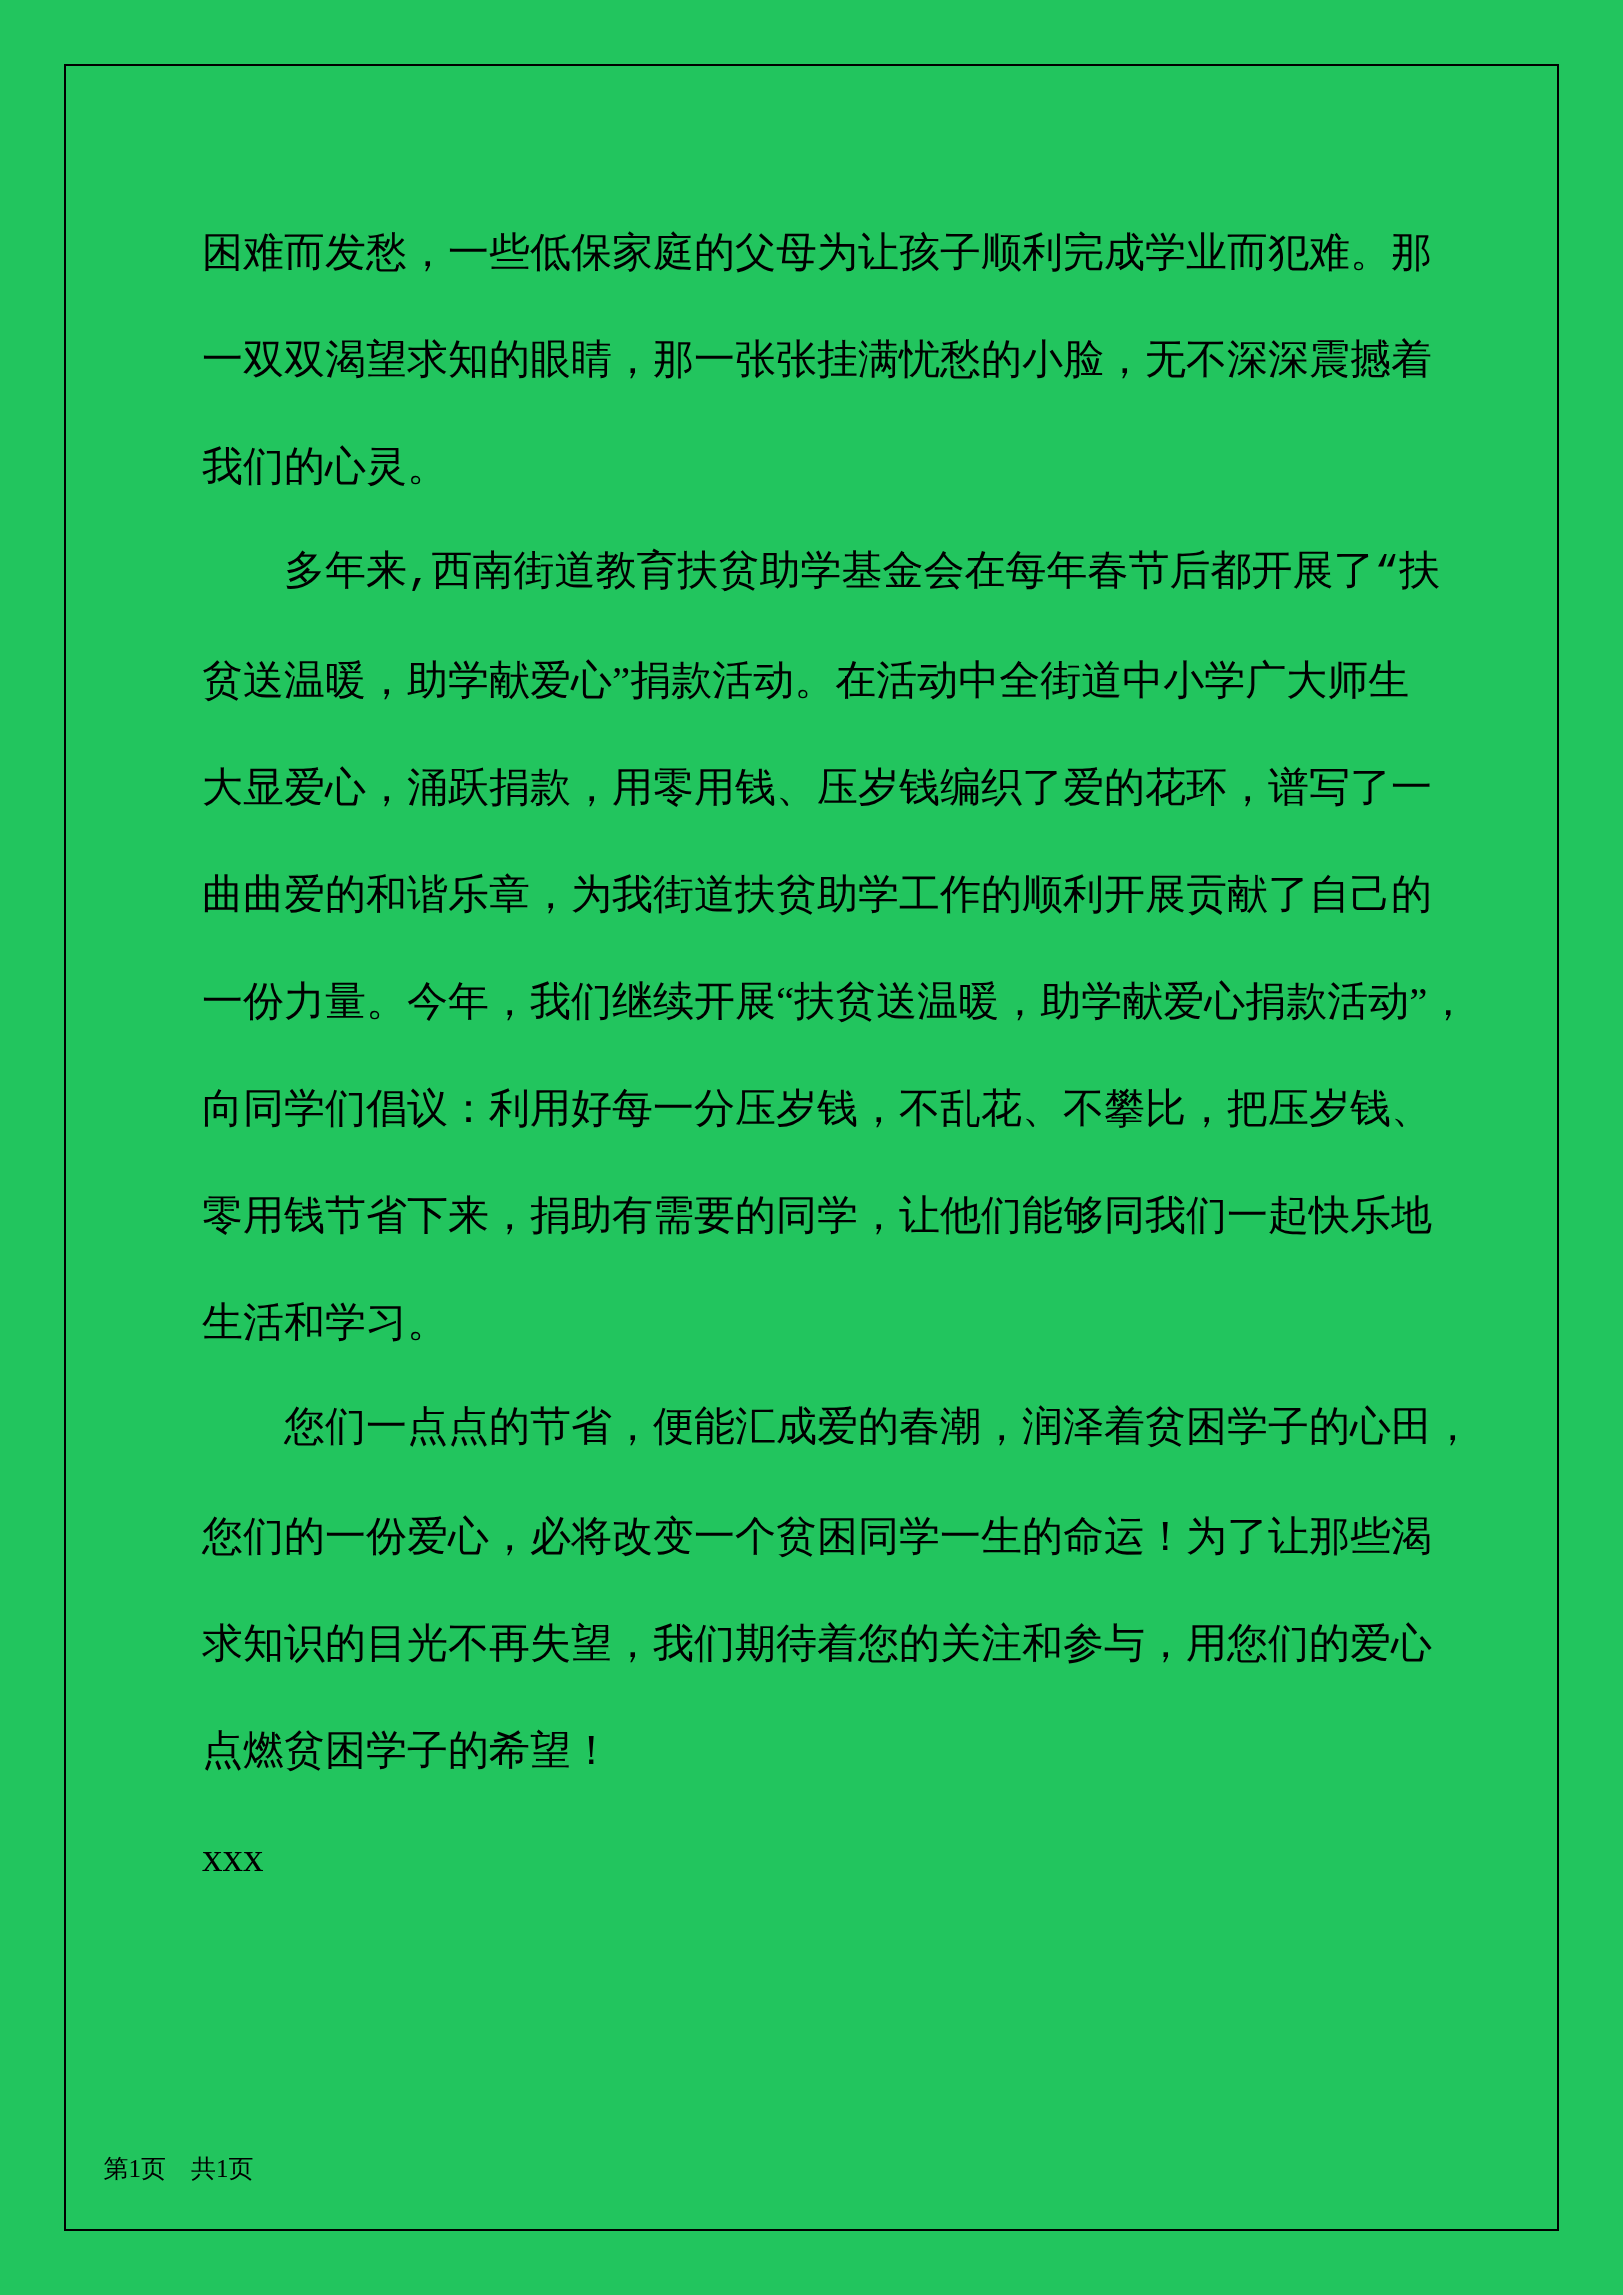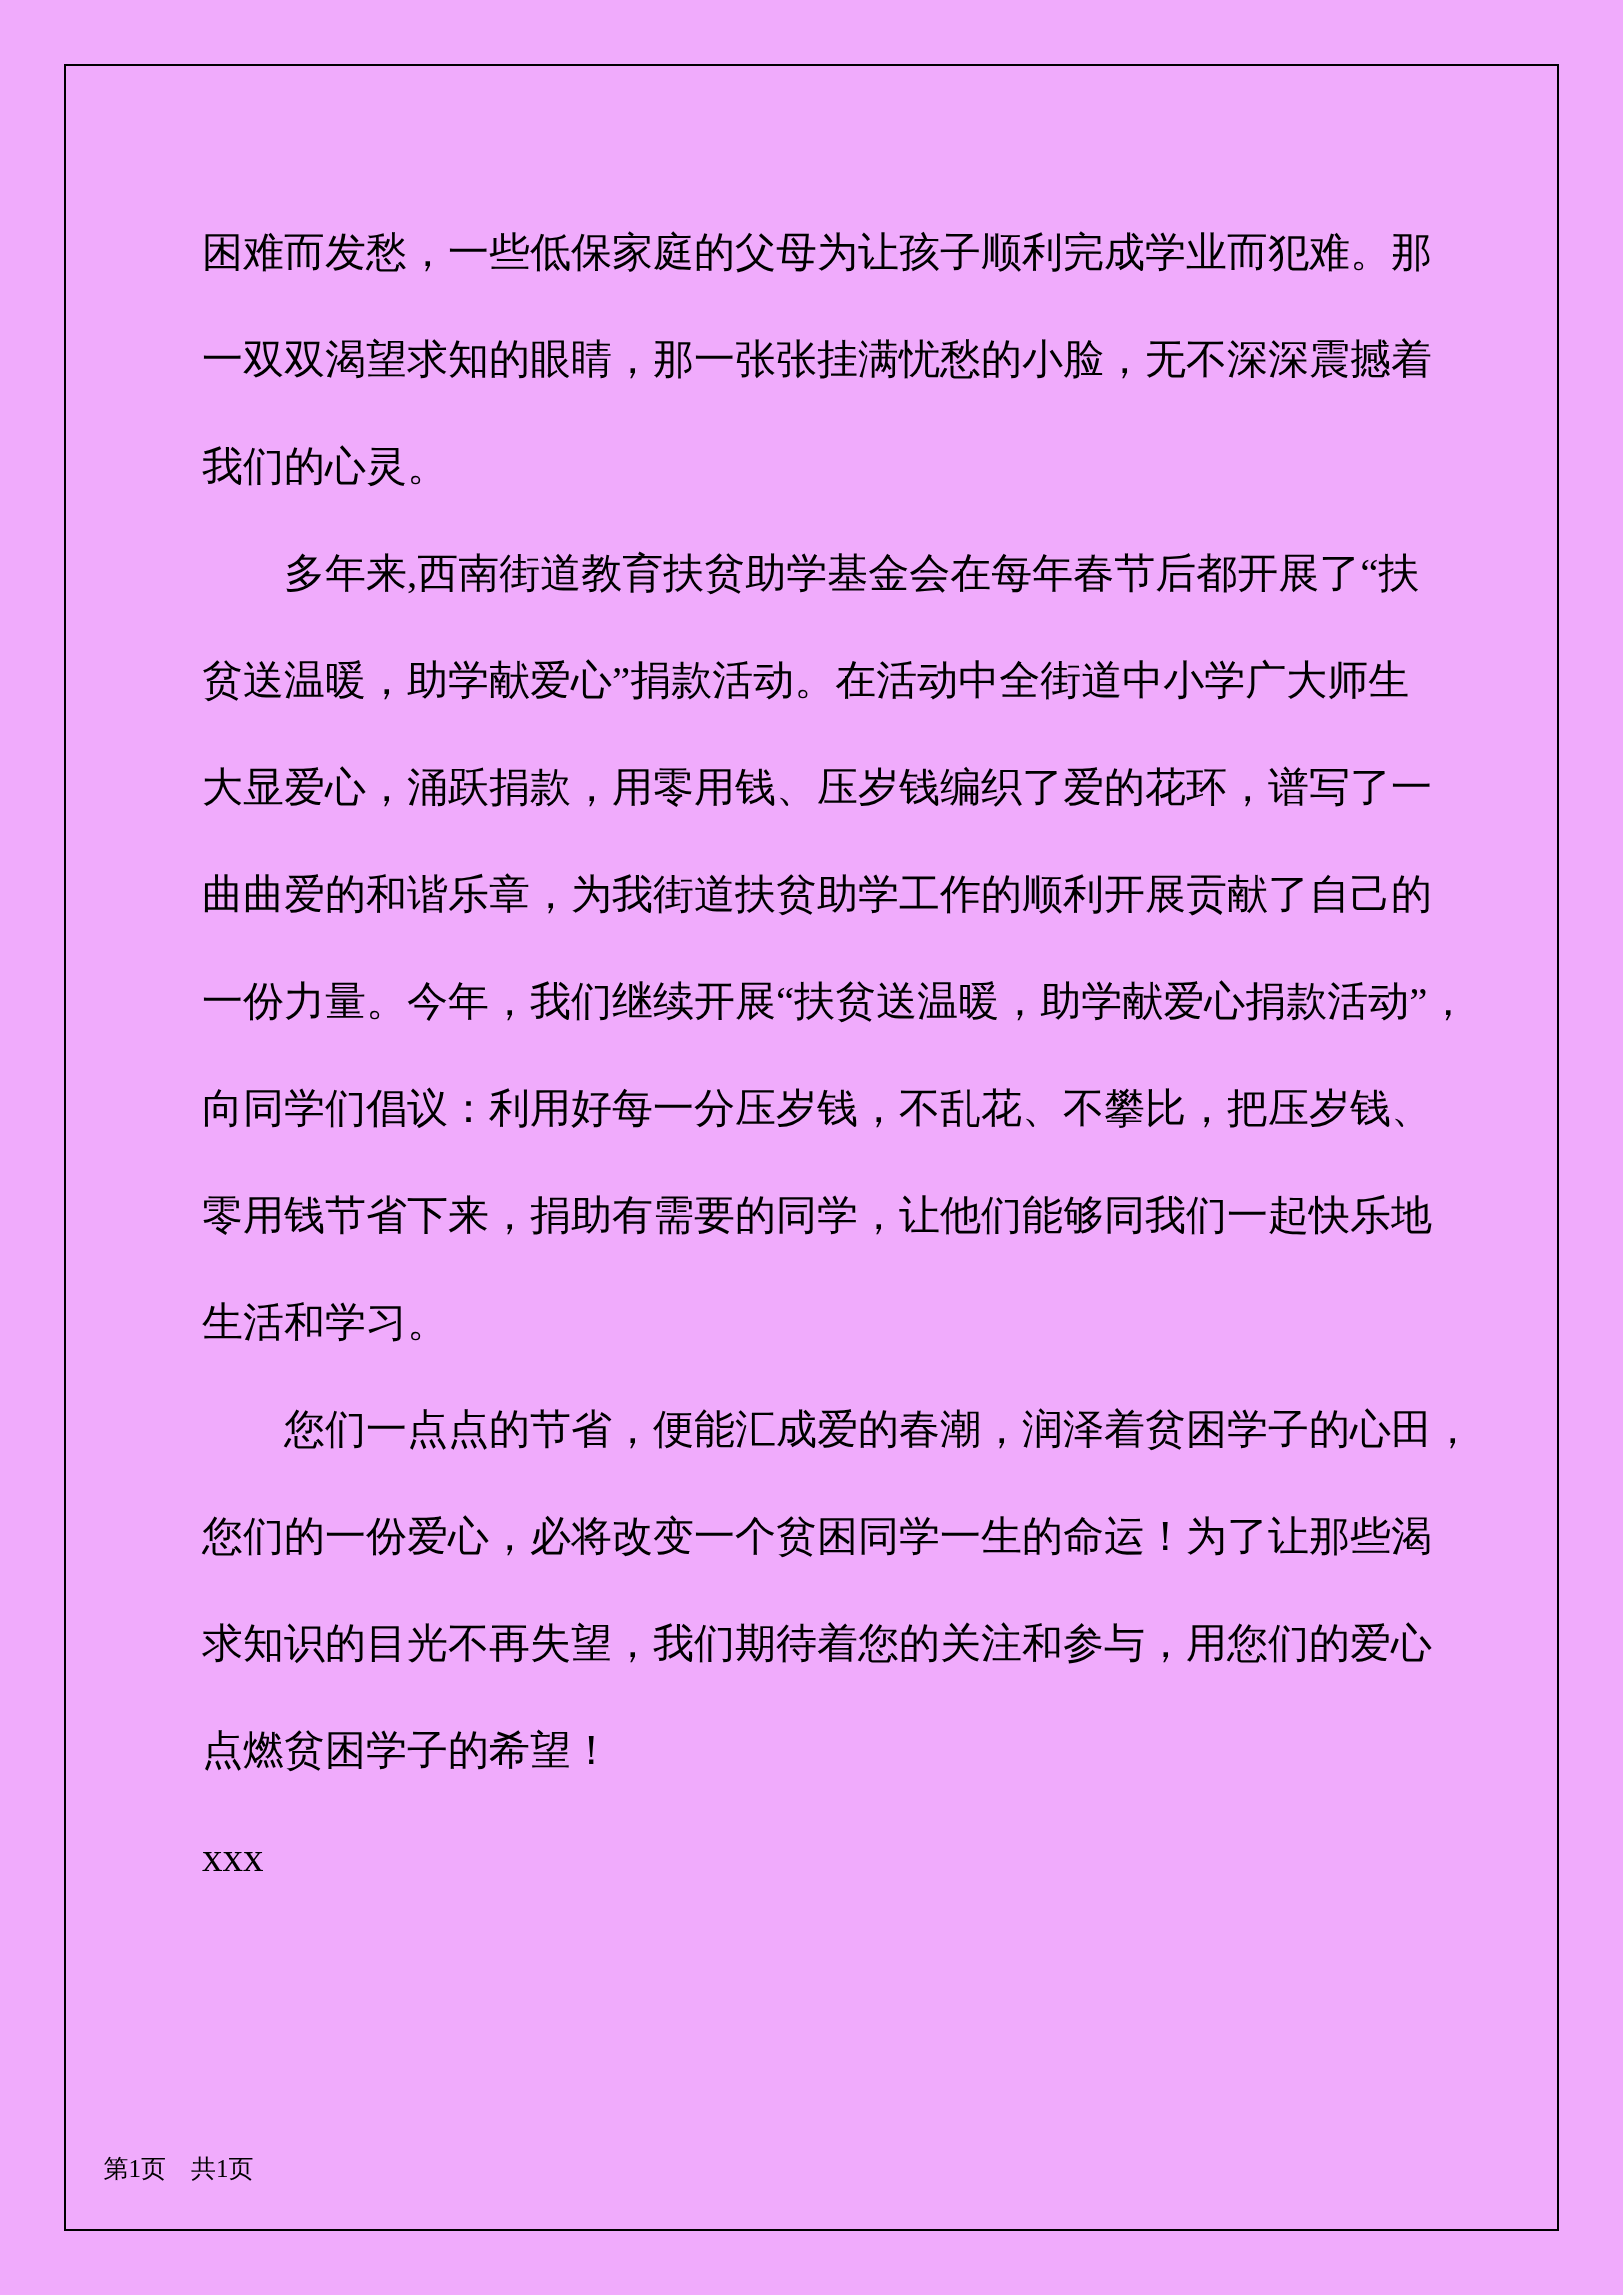--- a/index.html
+++ b/index.html
@@ -35,36 +35,37 @@
   .line {
     height: 107px;
     line-height: 107px;
     font-size: 41px;
     letter-spacing: 0px;
     white-space: pre;
     color: #000000;
   }
   .line.indent {
     padding-left: 82px;
+    font-family: Liberation Mono, monospace;
   }
   .footer {
     position: absolute;
     left: 0;
     right: 0;
     top: 2059px;
     font-size: 25px;
     line-height: 29px;
     white-space: pre;
     color: #000000;
   }
 </style>
 </head>
 <body>
 
-<div id="page" style="background: #f0abfc; color: rgb(0, 0, 0);">
+<div id="page" style="background: #22c55e; color: rgb(0, 0, 0);">
   <div class="frame" style="border-color: rgb(0, 0, 0);">
     <div class="bodytext">
       <div data-lines-host=""><div class="line">困难而发愁，一些低保家庭的父母为让孩子顺利完成学业而犯难。那</div><div class="line">一双双渴望求知的眼睛，那一张张挂满忧愁的小脸，无不深深震撼着</div><div class="line">我们的心灵。</div><div class="line indent">多年来,西南街道教育扶贫助学基金会在每年春节后都开展了“扶</div><div class="line">贫送温暖，助学献爱心”捐款活动。在活动中全街道中小学广大师生</div><div class="line">大显爱心，涌跃捐款，用零用钱、压岁钱编织了爱的花环，谱写了一</div><div class="line">曲曲爱的和谐乐章，为我街道扶贫助学工作的顺利开展贡献了自己的</div><div class="line">一份力量。今年，我们继续开展“扶贫送温暖，助学献爱心捐款活动”，</div><div class="line">向同学们倡议：利用好每一分压岁钱，不乱花、不攀比，把压岁钱、</div><div class="line">零用钱节省下来，捐助有需要的同学，让他们能够同我们一起快乐地</div><div class="line">生活和学习。</div><div class="line indent">您们一点点的节省，便能汇成爱的春潮，润泽着贫困学子的心田，</div><div class="line">您们的一份爱心，必将改变一个贫困同学一生的命运！为了让那些渴</div><div class="line">求知识的目光不再失望，我们期待着您的关注和参与，用您们的爱心</div><div class="line">点燃贫困学子的希望！</div></div>
       <div class="line">xxx</div>
     </div>
     <div class="footer">
       <span>第1页　共1页</span>
     </div>
   </div>
 </div>

